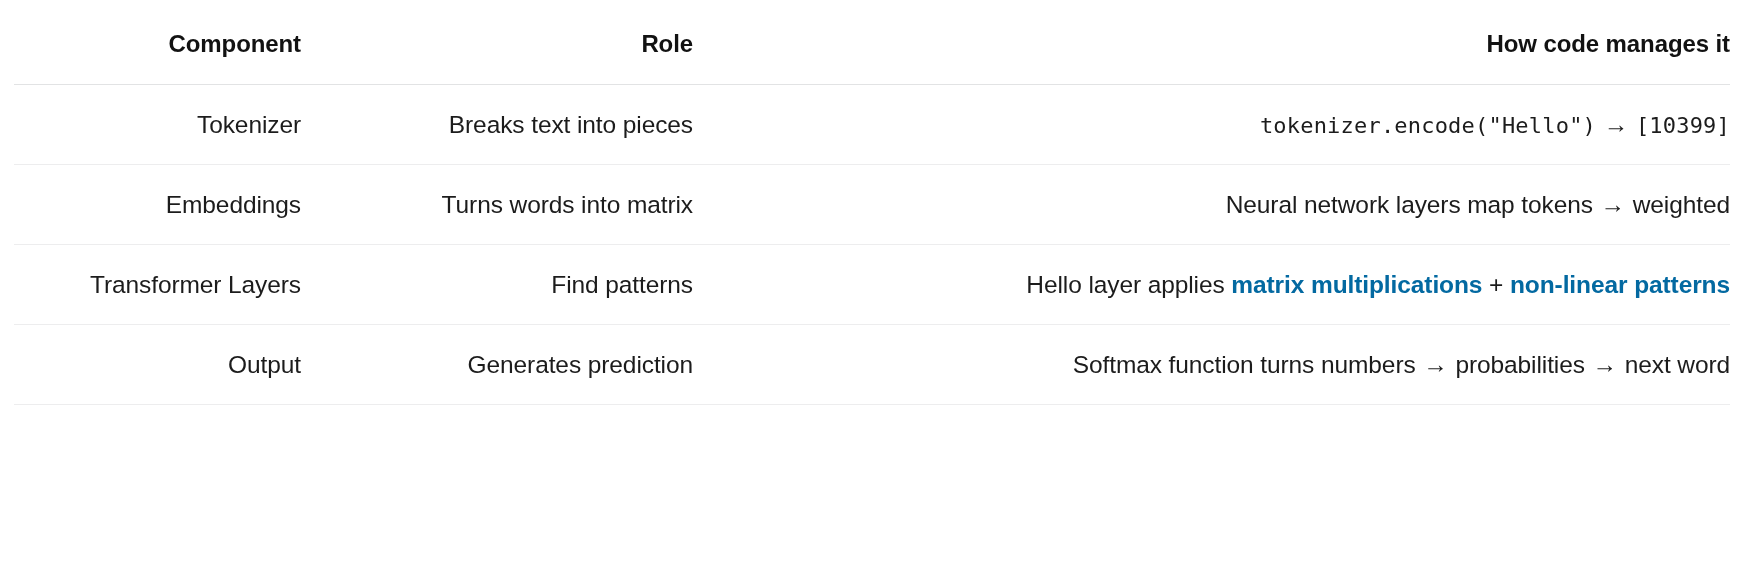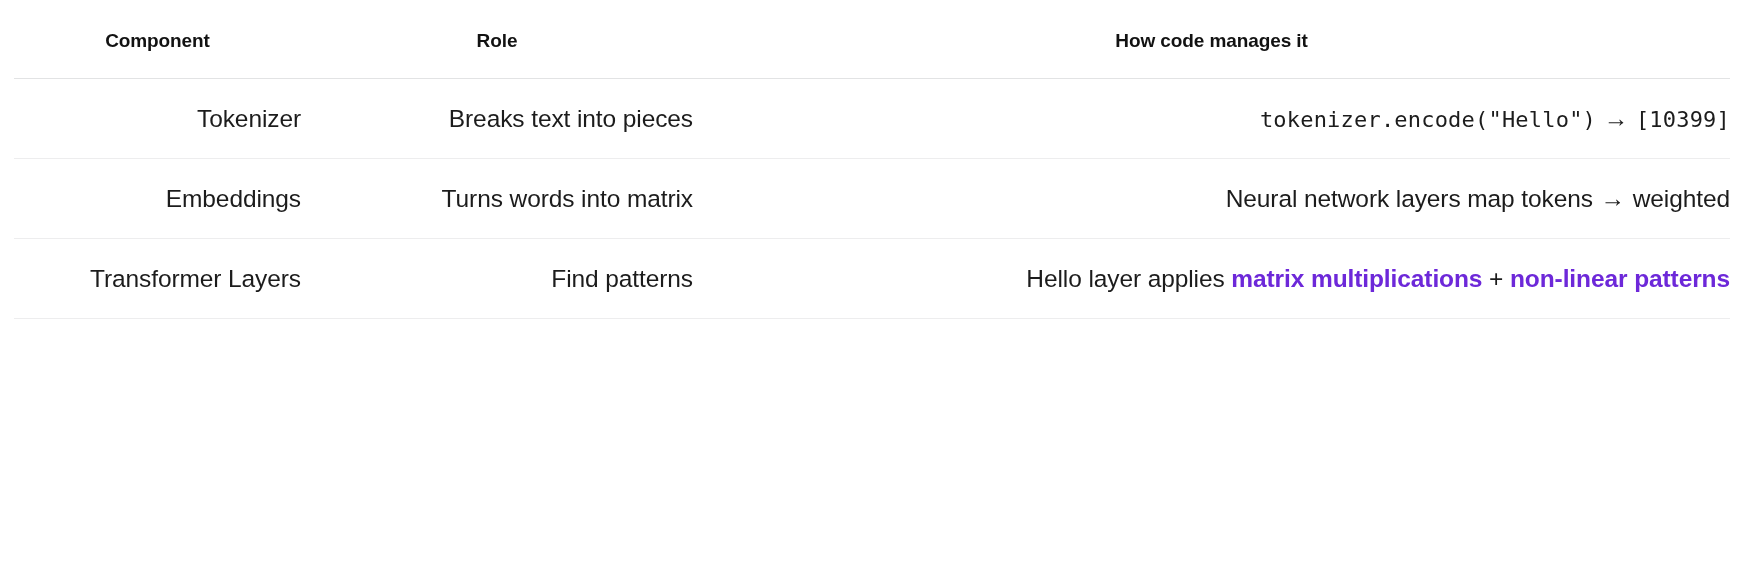--- a/index.html
+++ b/index.html
@@ -27,22 +27,22 @@
     width: 1716px;
     border-collapse: collapse;
     table-layout: fixed;
     margin-top: 30px;
   }
   col.col-component { width: 287px; }
   col.col-role      { width: 392px; }
   col.col-howcode   { width: 1037px; }
 
   thead th {
-    text-align: center;
-    font-size: 19px;
+    text-align: right;
+    font-size: 24px;
     font-weight: bold;
     color: #121212;
     letter-spacing: -0.1px;
     padding: 0 0 26px 0;
     vertical-align: bottom;
     border-bottom: 1.6px solid #e2e3e4;
   }
   tbody td {
     text-align: right;
     font-size: 24.5px;
@@ -52,21 +52,21 @@
     padding: 26px 0 25px 0;
     vertical-align: middle;
     border-bottom: 1.3px solid #ededee;
     white-space: nowrap;
   }
   tbody tr:last-child td {
     border-bottom: 1.3px solid #ededee;
   }
   td.cell-howcode .frag-bold {
     font-weight: bold;
-    color: #6d28d9;
+    color: #0369a1;
   }
   td.cell-howcode .frag-code {
     font-family: "DejaVu Sans Mono", monospace;
     font-size: 22px;
     letter-spacing: 0.2px;
     color: #1c1c1c;
   }
   td.cell-howcode .frag-arrow {
     font-family: "Liberation Sans", sans-serif;
     padding: 0 1px;
@@ -99,15 +99,20 @@
         <tr>
           <td class="cell-component">Embeddings</td>
           <td class="cell-role">Turns words into matrix</td>
           <td class="cell-howcode"><span class="frag">Neural network layers map tokens </span><span class="frag frag-arrow">→</span><span class="frag"> weighted</span></td>
         </tr>
         <tr>
           <td class="cell-component">Transformer Layers</td>
           <td class="cell-role">Find patterns</td>
           <td class="cell-howcode"><span class="frag">Hello layer applies </span><span class="frag frag-bold">matrix multiplications</span><span class="frag"> + </span><span class="frag frag-bold">non-linear patterns</span></td>
         </tr>
+        <tr>
+          <td class="cell-component">Output</td>
+          <td class="cell-role">Generates prediction</td>
+          <td class="cell-howcode"><span class="frag">Softmax function turns numbers </span><span class="frag frag-arrow">→</span><span class="frag"> probabilities </span><span class="frag frag-arrow">→</span><span class="frag"> next word</span></td>
+        </tr>
       </tbody>
   </table>
 </div>
 
 </body></html>

